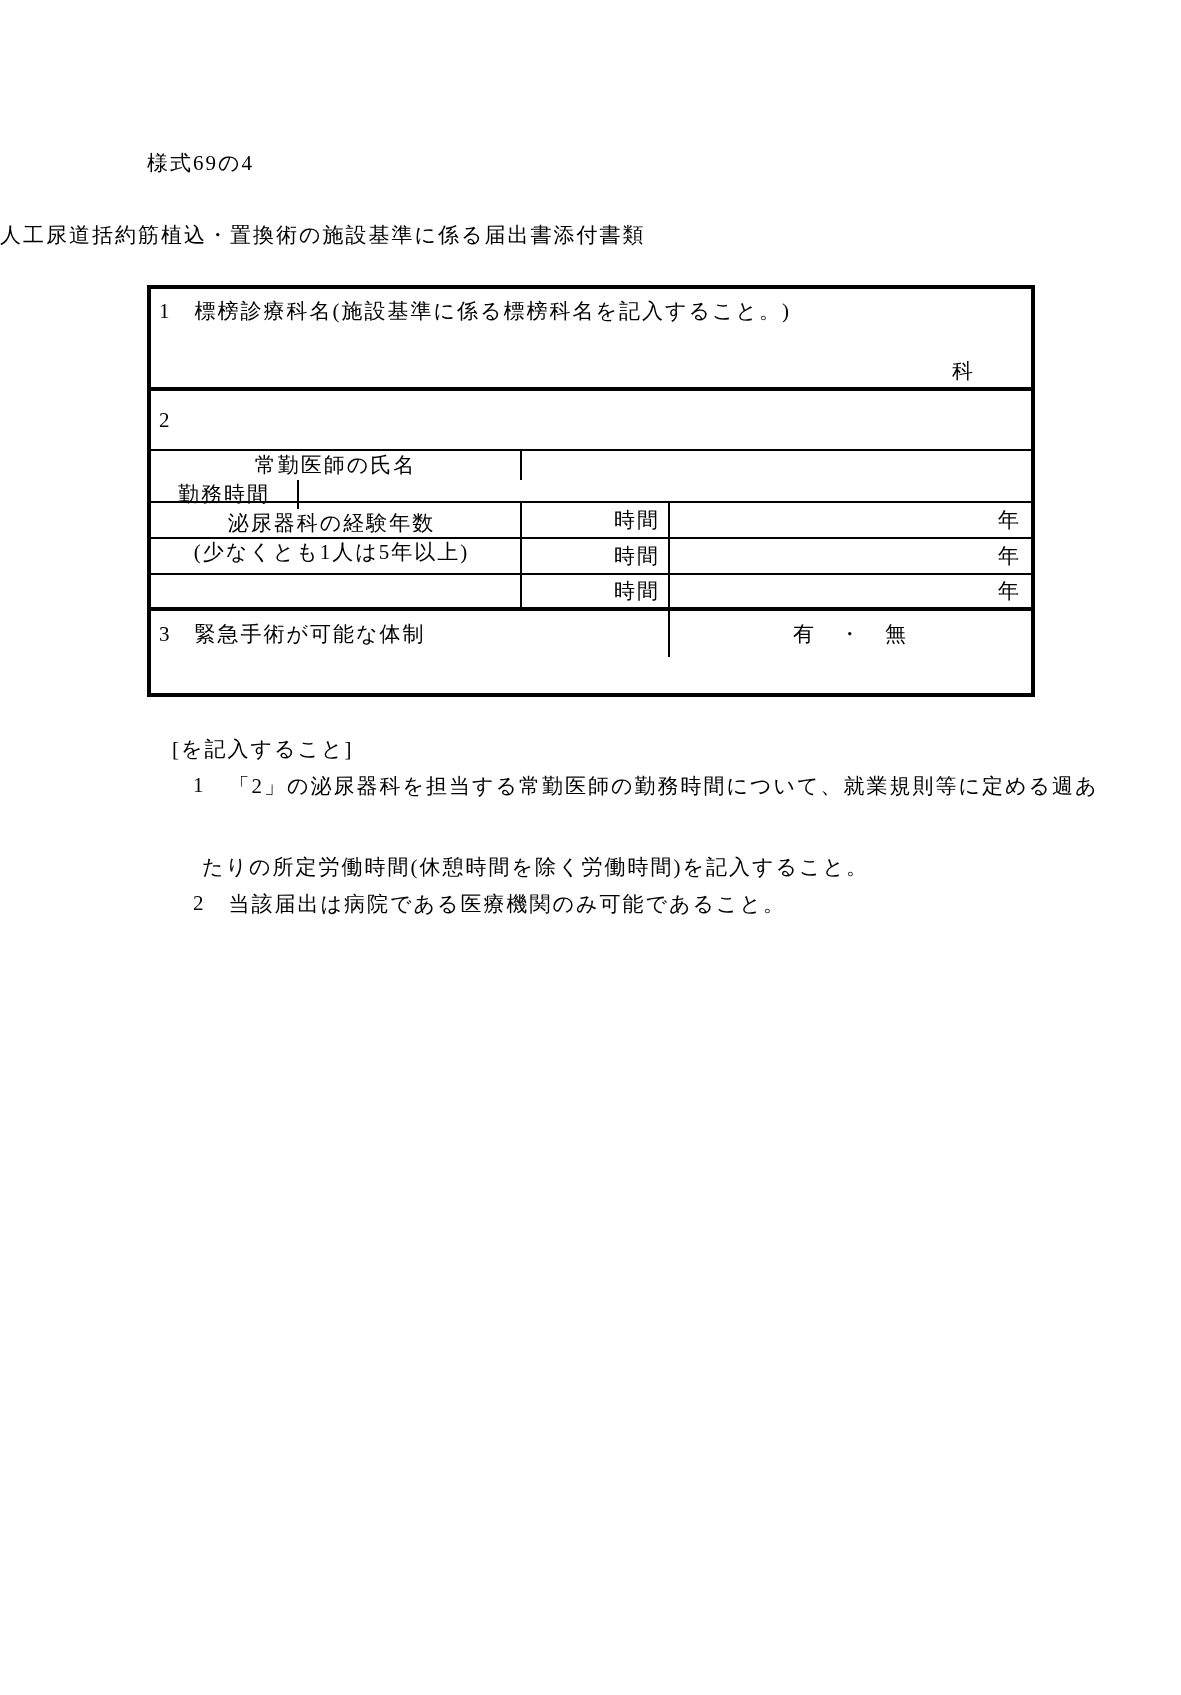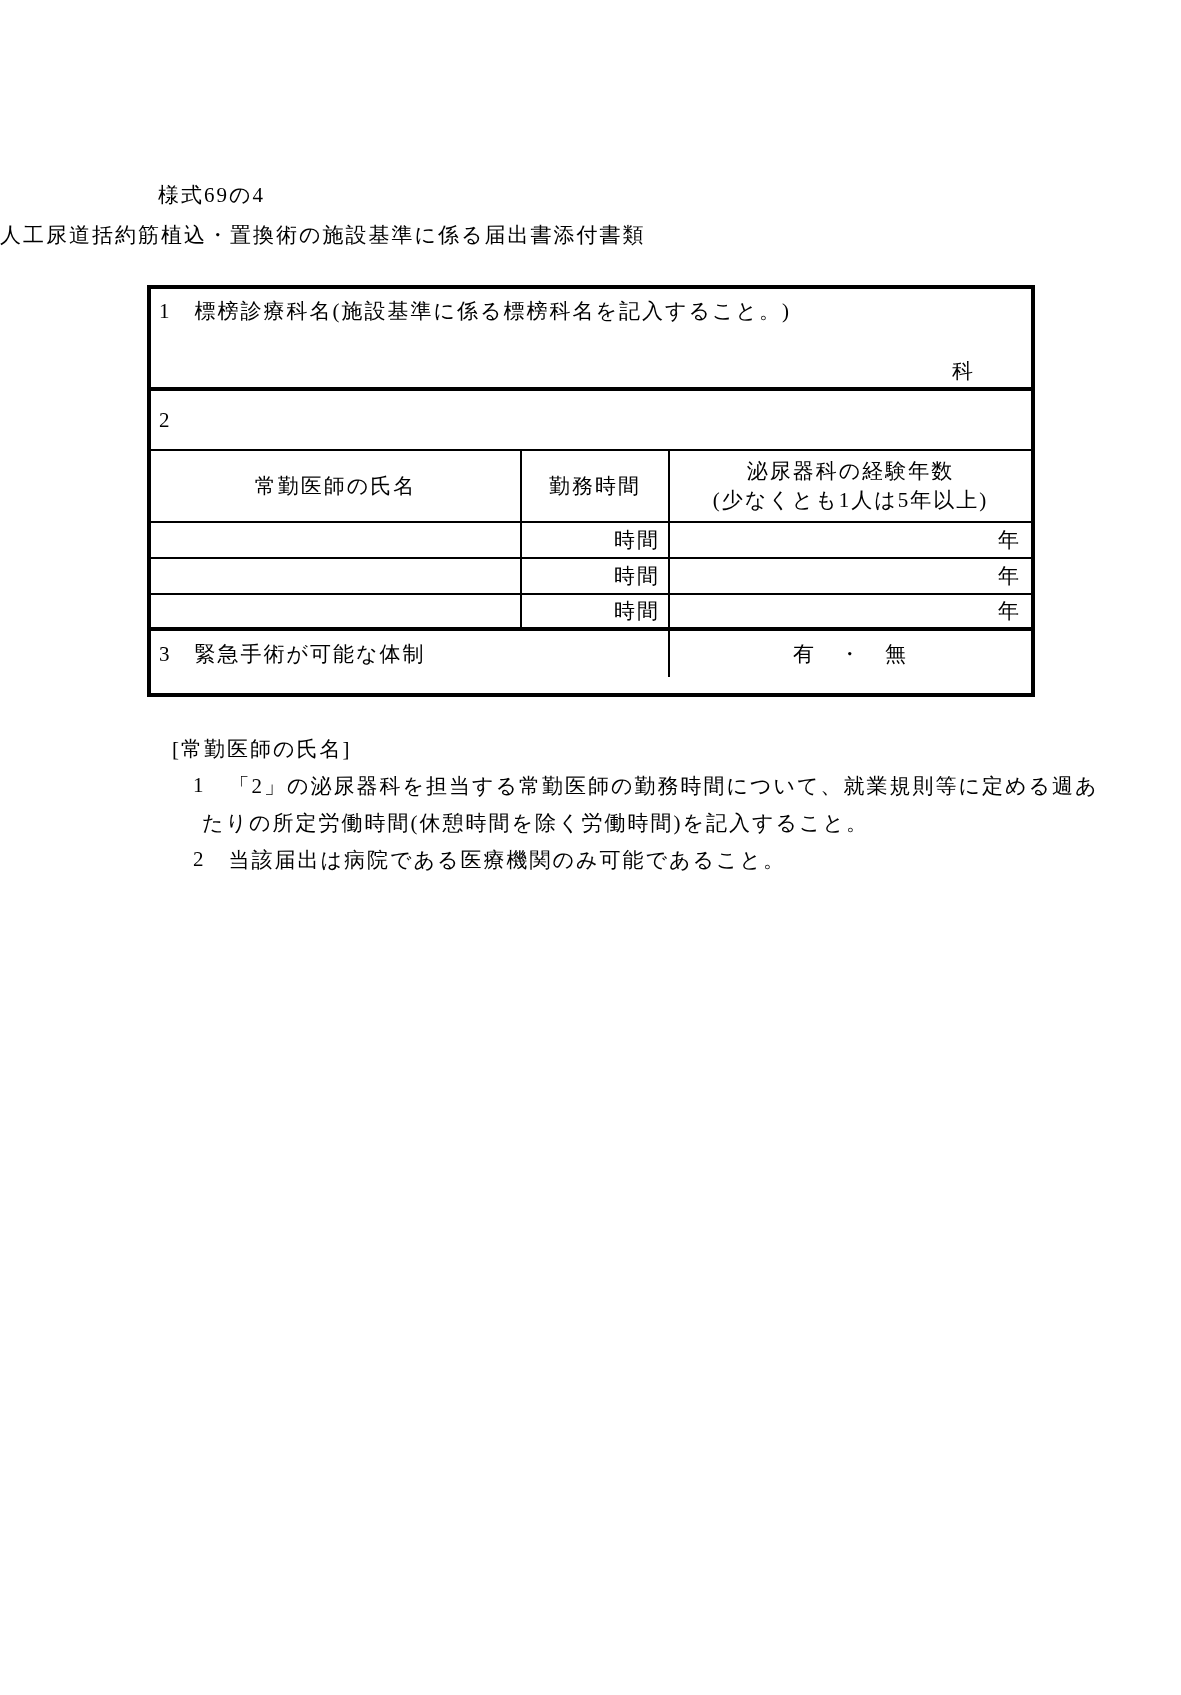--- a/index.html
+++ b/index.html
@@ -14,23 +14,22 @@
     font-family: "Liberation Serif", "DejaVu Serif", serif;
     font-size: 21px;
     letter-spacing: 2px;
     color: #000000;
     overflow: hidden;
   }
   .abs { position: absolute; }
 
   
   #form-code {
-    left: 158px;
+    left: 147px;
     top: 149px;
-    margin-top: 32px;
   }
   #doc-title {
     left: 0;
     right: 0;
     top: 221px;
     text-align: left;
   }
 
   
   #main-table {
@@ -64,23 +63,24 @@
   .row2 {
     height: 60px;
     border-bottom: 2px solid #000;
     display: flex;
     align-items: center;
     padding-left: 8px;
     white-space: nowrap;
   }
 
   .colhead {
-    height: 72px;
+    height: 52px;
     border-bottom: 2px solid #000;
     display: flex;
+    flex-direction: column;
   }
   .c1 { width: 371px; border-right: 2px solid #000; }
   .c2 { width: 148px; border-right: 2px solid #000; }
   .c3 { width: 361px; }
   .head-cell {
     display: flex;
     flex-direction: column;
     align-items: center;
     justify-content: center;
     line-height: 29px;
@@ -132,21 +132,21 @@
     left: 172px;
     top: 730px;
   }
   .note-line {
     height: 37px;
     display: flex;
     align-items: center;
     white-space: nowrap;
   }
   .note-item { margin-left: 21px; }
-  .note-cont { margin-left: 30px; }
+  .note-cont { margin-left: 30px; margin-top: 44px; }
   .note-num {
     display: inline-block;
     margin-right: 23px;
   }
 </style>
 </head>
 <body>
 
 <div class="abs" id="form-code">様式69の4</div>
 
@@ -215,21 +215,21 @@
     </div>
     <div class="c3-center">
       <span>有　・　無</span>
     </div>
   </div>
 
 </div>
 
 <div class="abs" id="notes">
   <div class="note-line">
-    <span>[常勤医師の氏名]</span>
+    <span>[を記入すること]</span>
   </div>
   <div class="note-line note-item">
     <span class="note-num">1</span>
       <span>「2」の泌尿器科を担当する常勤医師の勤務時間について、就業規則等に定める週あ</span>
   </div>
   <div class="note-line note-cont">
     <span>たりの所定労働時間(休憩時間を除く労働時間)を記入すること。</span>
   </div>
   <div class="note-line note-item">
     <span class="note-num">2</span>

